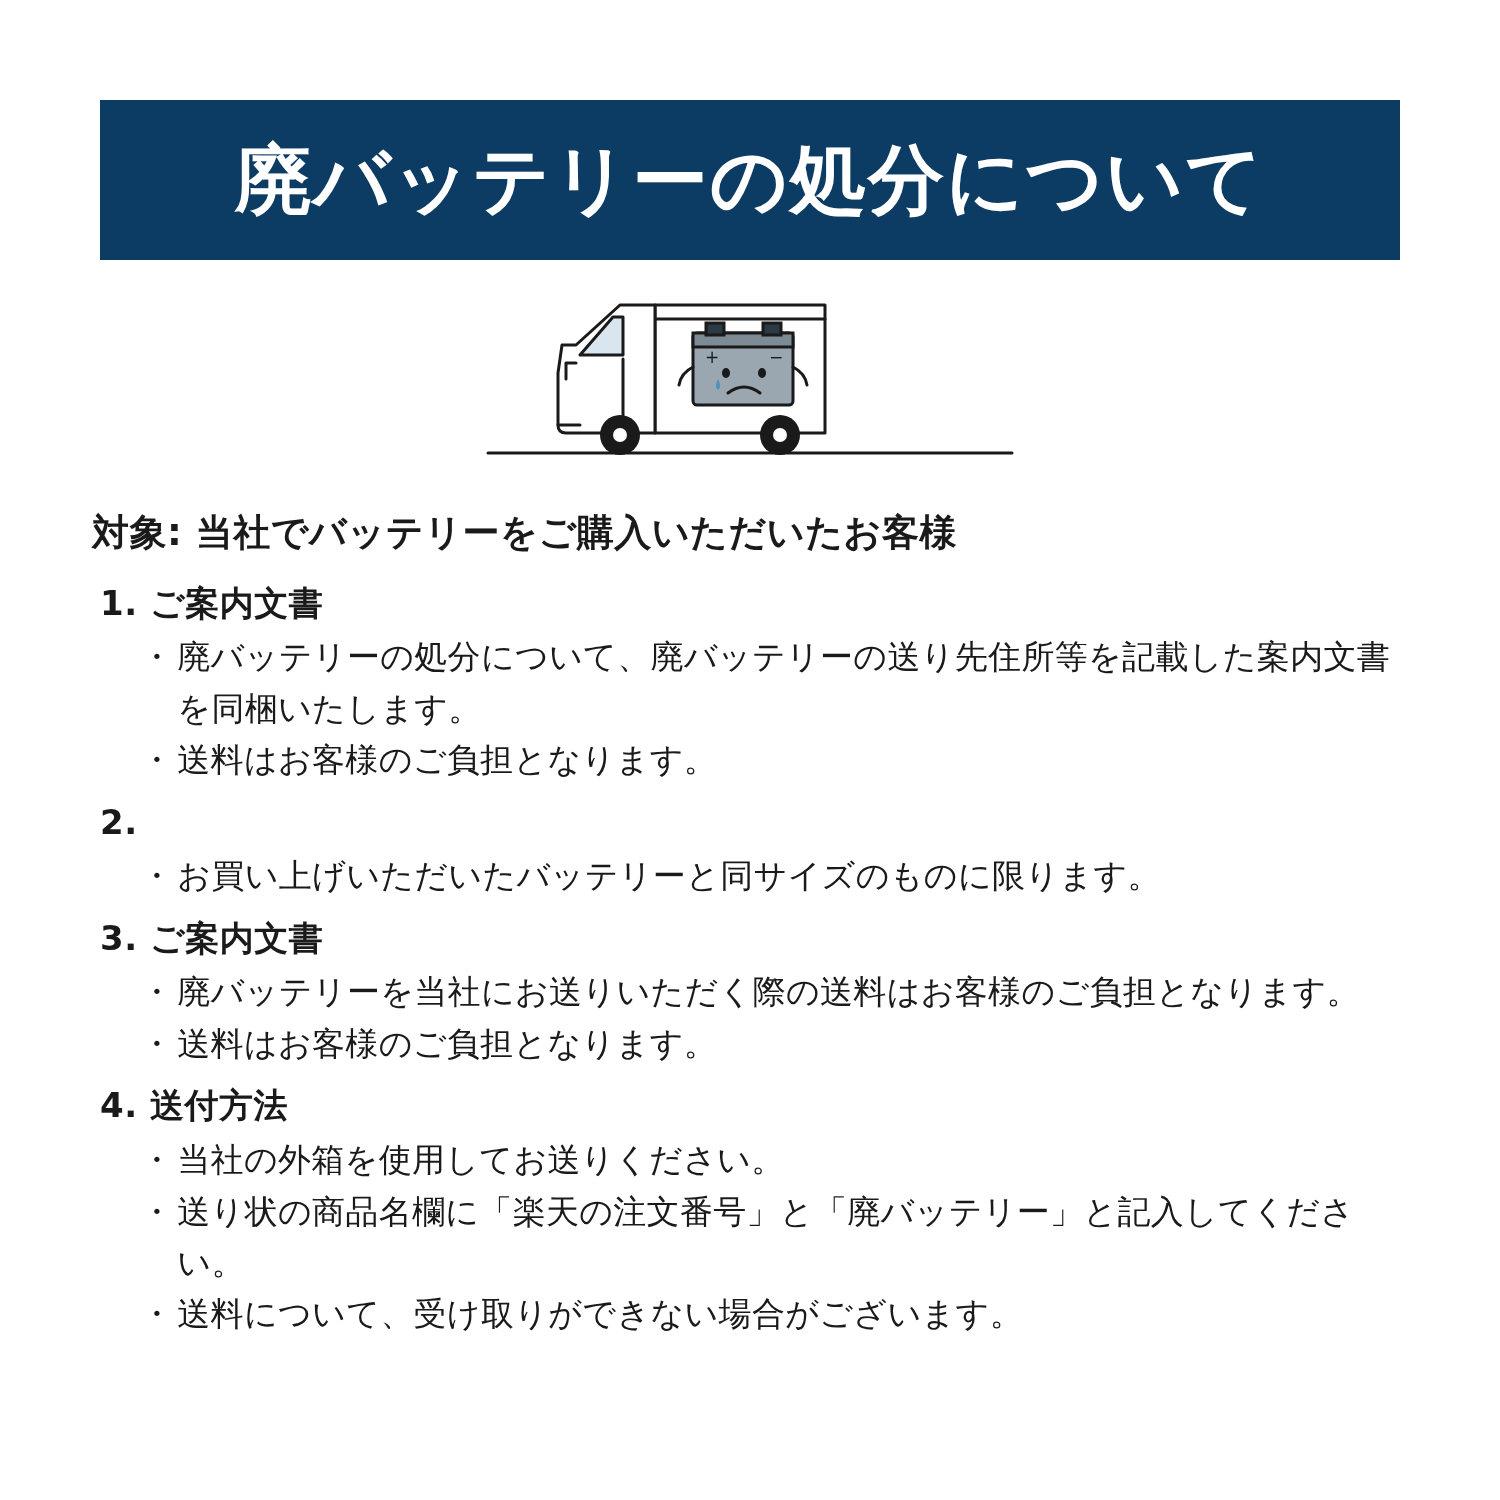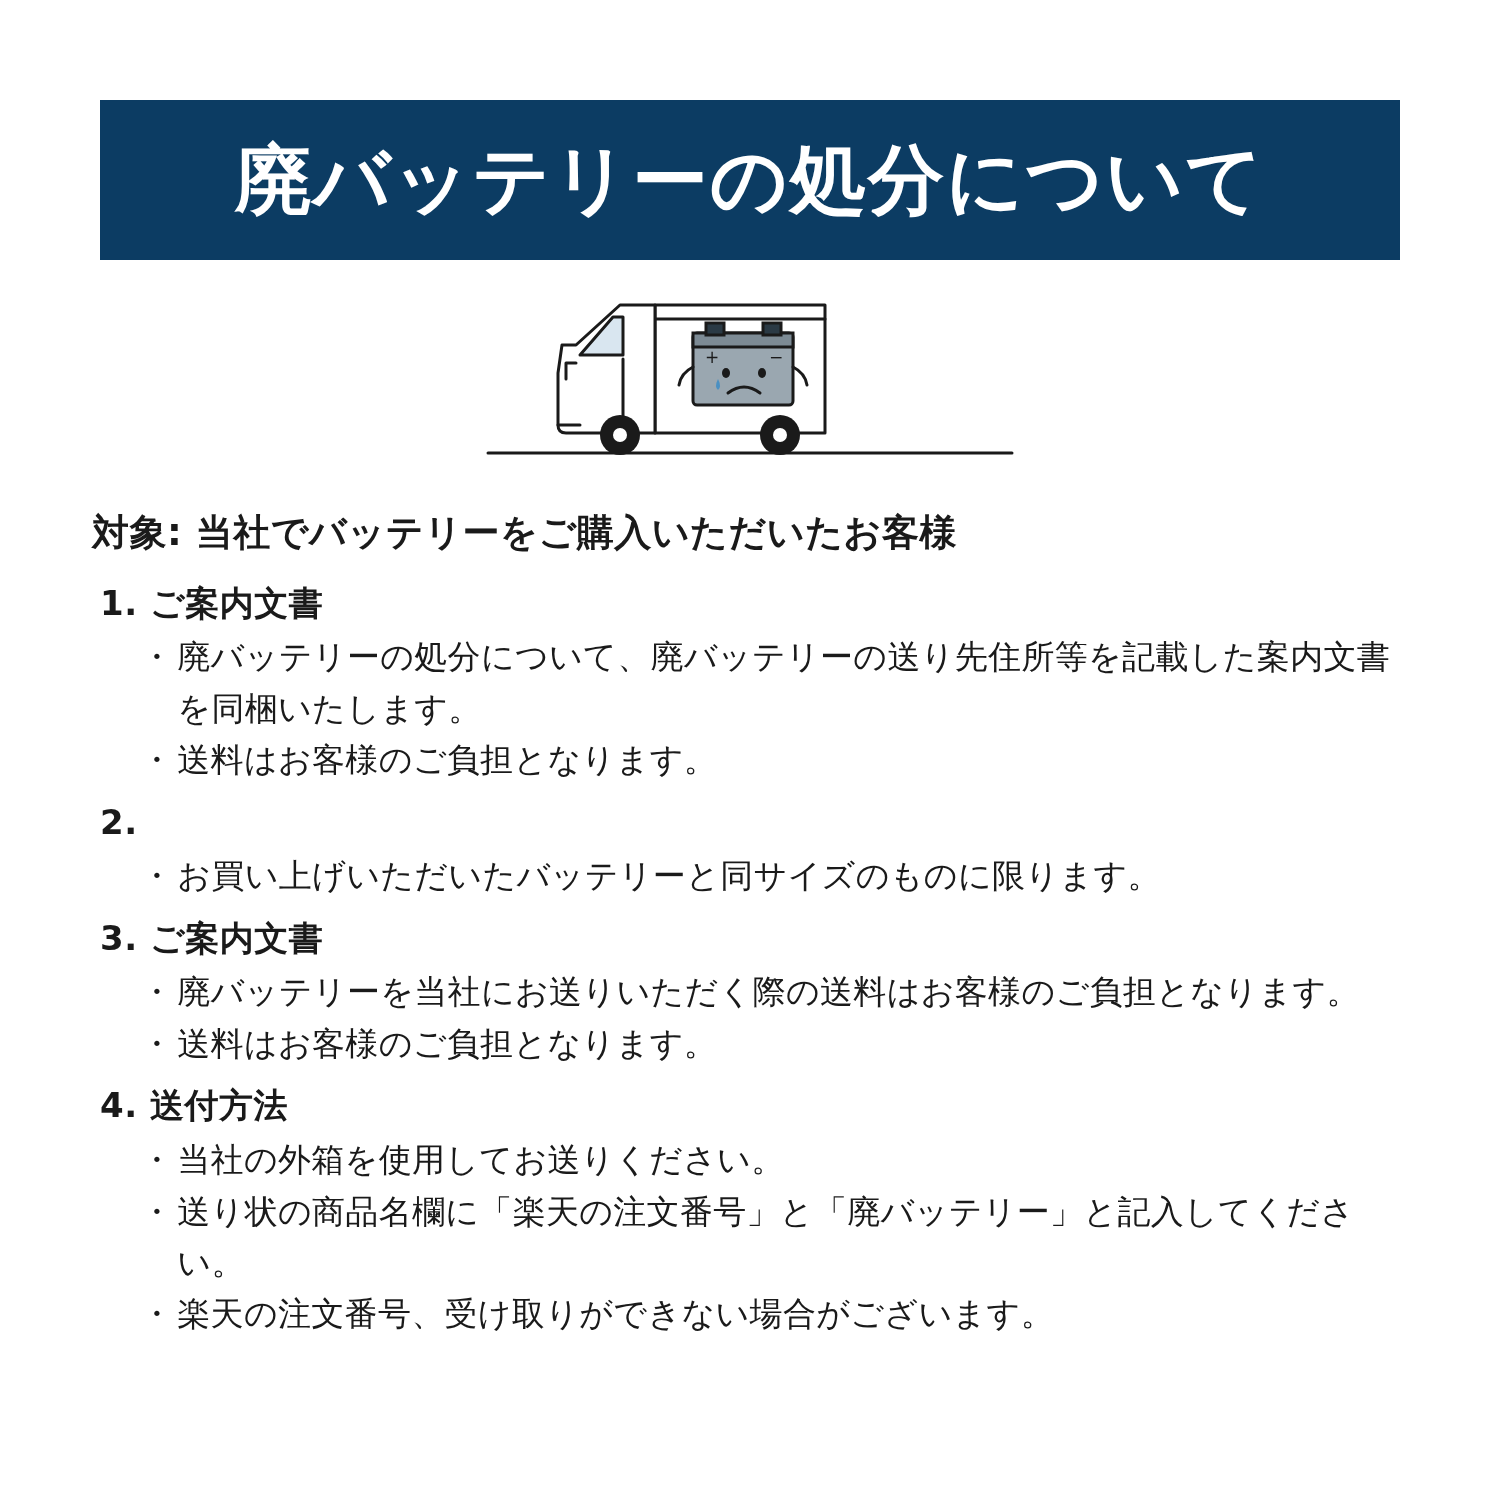--- a/index.html
+++ b/index.html
@@ -221,19 +221,19 @@
         <div class="bullet">
           <span class="bullet-mark">・</span>
           <span class="bullet-text">当社の外箱を使用してお送りください。</span>
         </div>
         <div class="bullet">
           <span class="bullet-mark">・</span>
           <span class="bullet-text">送り状の商品名欄に「楽天の注文番号」と「廃バッテリー」と記入してください。</span>
         </div>
         <div class="bullet">
           <span class="bullet-mark">・</span>
-          <span class="bullet-text">楽天の注文番号、受け取りができない場合がございます。</span>
+          <span class="bullet-text">送料について、受け取りができない場合がございます。</span>
         </div>
       </div>
     </div>
 
   </div>
 </div>
 
 </body></html>

